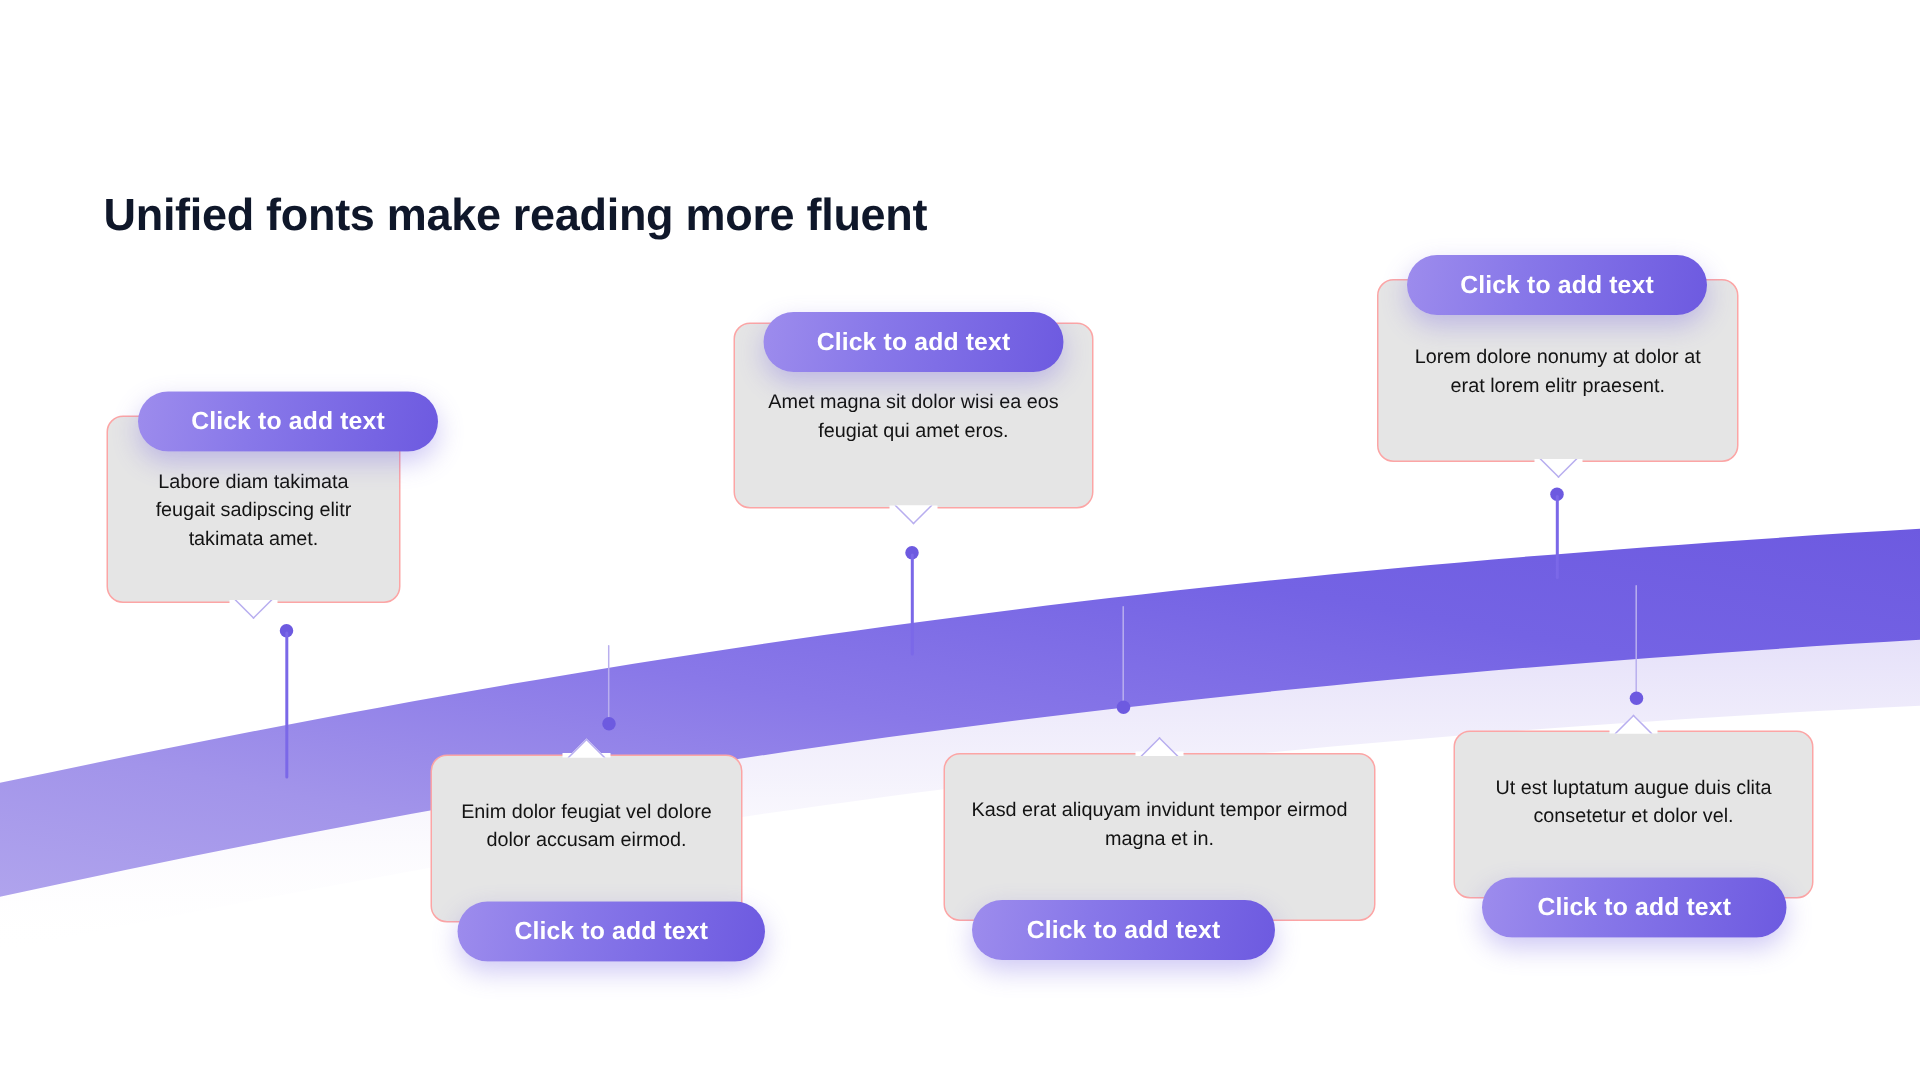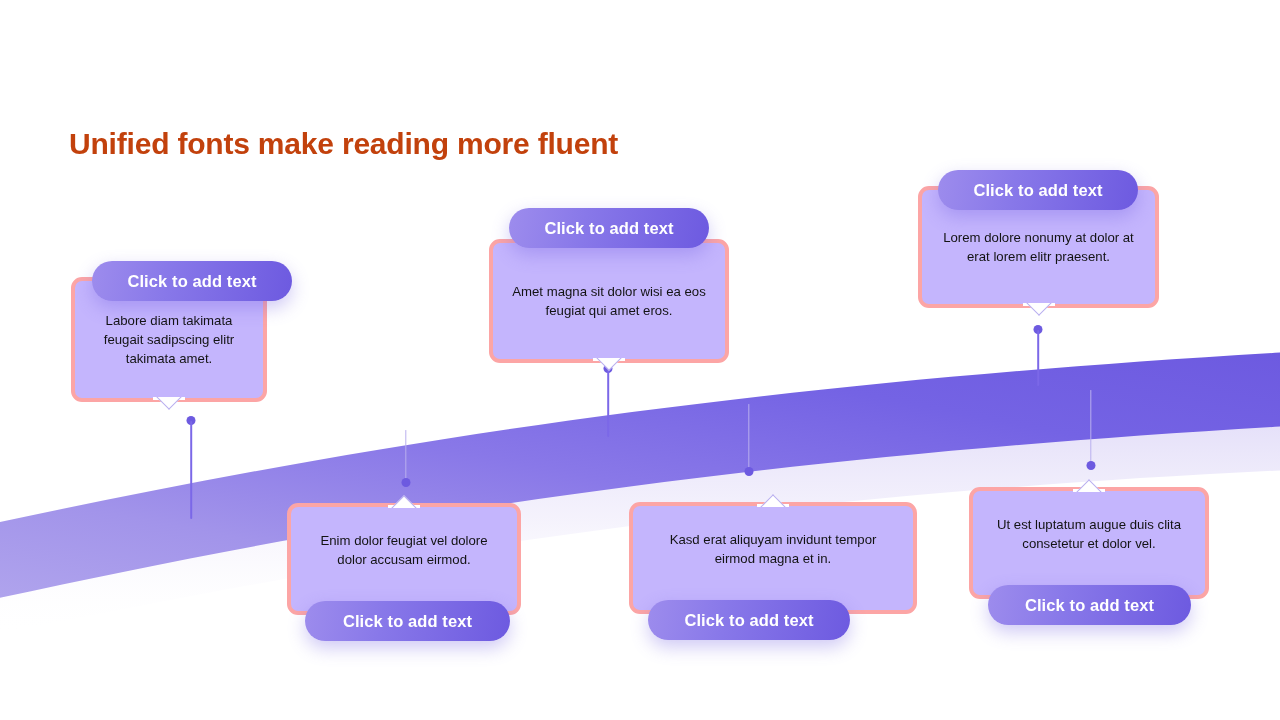--- a/index.html
+++ b/index.html
@@ -21,21 +21,21 @@
   }
 
   
   #page-title {
     position: absolute;
     left: 69px;
     top: 124px;
     font-size: 30px;
     font-weight: bold;
     letter-spacing: -0.2px;
-    color: #c2410c;
+    color: #0f172a;
     white-space: nowrap;
     line-height: 40px;
   }
 
   
   #ribbon-layer {
     position: absolute;
     left: 0;
     top: 0;
     width: 1280px;
@@ -67,22 +67,22 @@
     width: 9px;
     height: 9px;
     border-radius: 50%;
     background: #6d5ae0;
   }
 
   
   .card {
     position: absolute;
     box-sizing: border-box;
-    background: #c4b5fd;
-    border: 4px solid #fca5a5;
+    background: #e5e5e5;
+    border: 1px solid #fca5a5;
     border-radius: 11px;
     display: flex;
     align-items: center;
     justify-content: center;
   }
   .card-text {
     font-size: 13.2px;
     line-height: 19px;
     color: #131313;
     text-align: center;
@@ -201,21 +201,21 @@
   </div>
   <div class="pill" style="left:92px; top:261px; width:200px;">
     <span>Click to add text</span>
   </div>
 
   <div class="connector" style="left:602px; top:350px; width:12px; height:82px;">
     <div class="dot" style="top:14px;"></div>
     <div class="stem" style="top:19px; height:68px;"></div>
   </div>
 
-  <div class="card" style="left:489px; top:239px; width:240px; height:124px;">
+  <div class="card" style="left:489px; top:215px; width:240px; height:124px;">
     <div class="card-text">Amet magna sit dolor wisi ea eos feugiat qui amet eros.</div>
     <div class="notch-mask bottom"></div>
     <div class="notch bottom"></div>
   </div>
   <div class="pill" style="left:509px; top:208px; width:200px;">
     <span>Click to add text</span>
   </div>
 
   <div class="connector" style="left:1032px; top:310px; width:12px; height:72px;">
     <div class="dot" style="top:15px;"></div>
@@ -229,21 +229,21 @@
   </div>
   <div class="pill" style="left:938px; top:170px; width:200px;">
     <span>Click to add text</span>
   </div>
 
   <div class="connector" style="left:400px; top:430px; width:12px; height:72px;">
     <div class="stem faint" style="top:0px; height:56px;"></div>
     <div class="dot" style="top:48px;"></div>
   </div>
 
-  <div class="card" style="left:287px; top:503px; width:234px; height:112px;">
+  <div class="card" style="left:287px; top:503px; width:208px; height:112px;">
     <div class="card-text" style="margin-bottom:18px;">Enim dolor feugiat vel dolore dolor accusam eirmod.</div>
     <div class="notch-mask top"></div>
     <div class="notch top"></div>
   </div>
   <div class="pill" style="left:305px; top:601px; width:205px;">
     <span>Click to add text</span>
   </div>
 
   <div class="connector" style="left:743px; top:404px; width:12px; height:86px;">
     <div class="stem faint" style="top:0px; height:70px;"></div>

